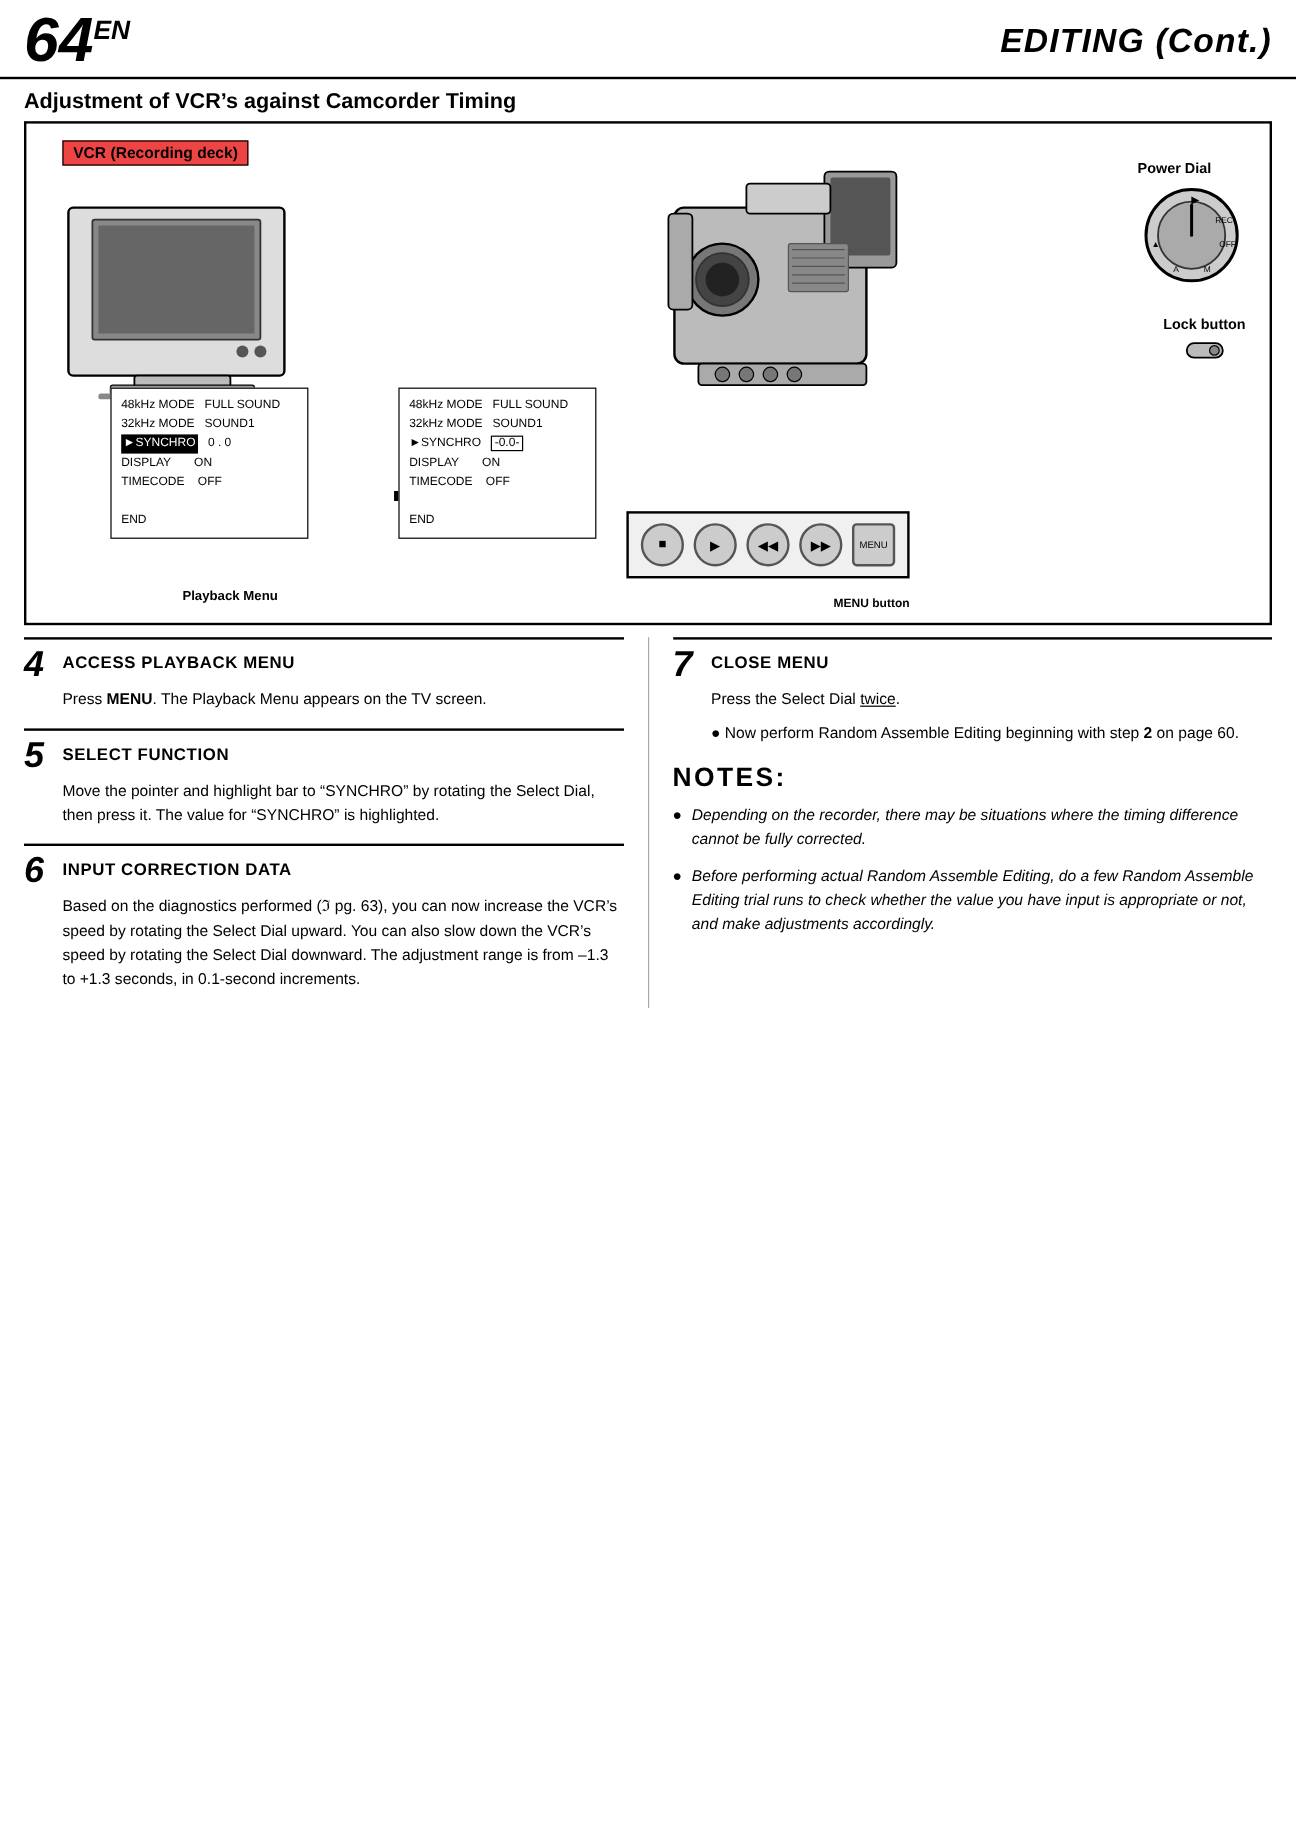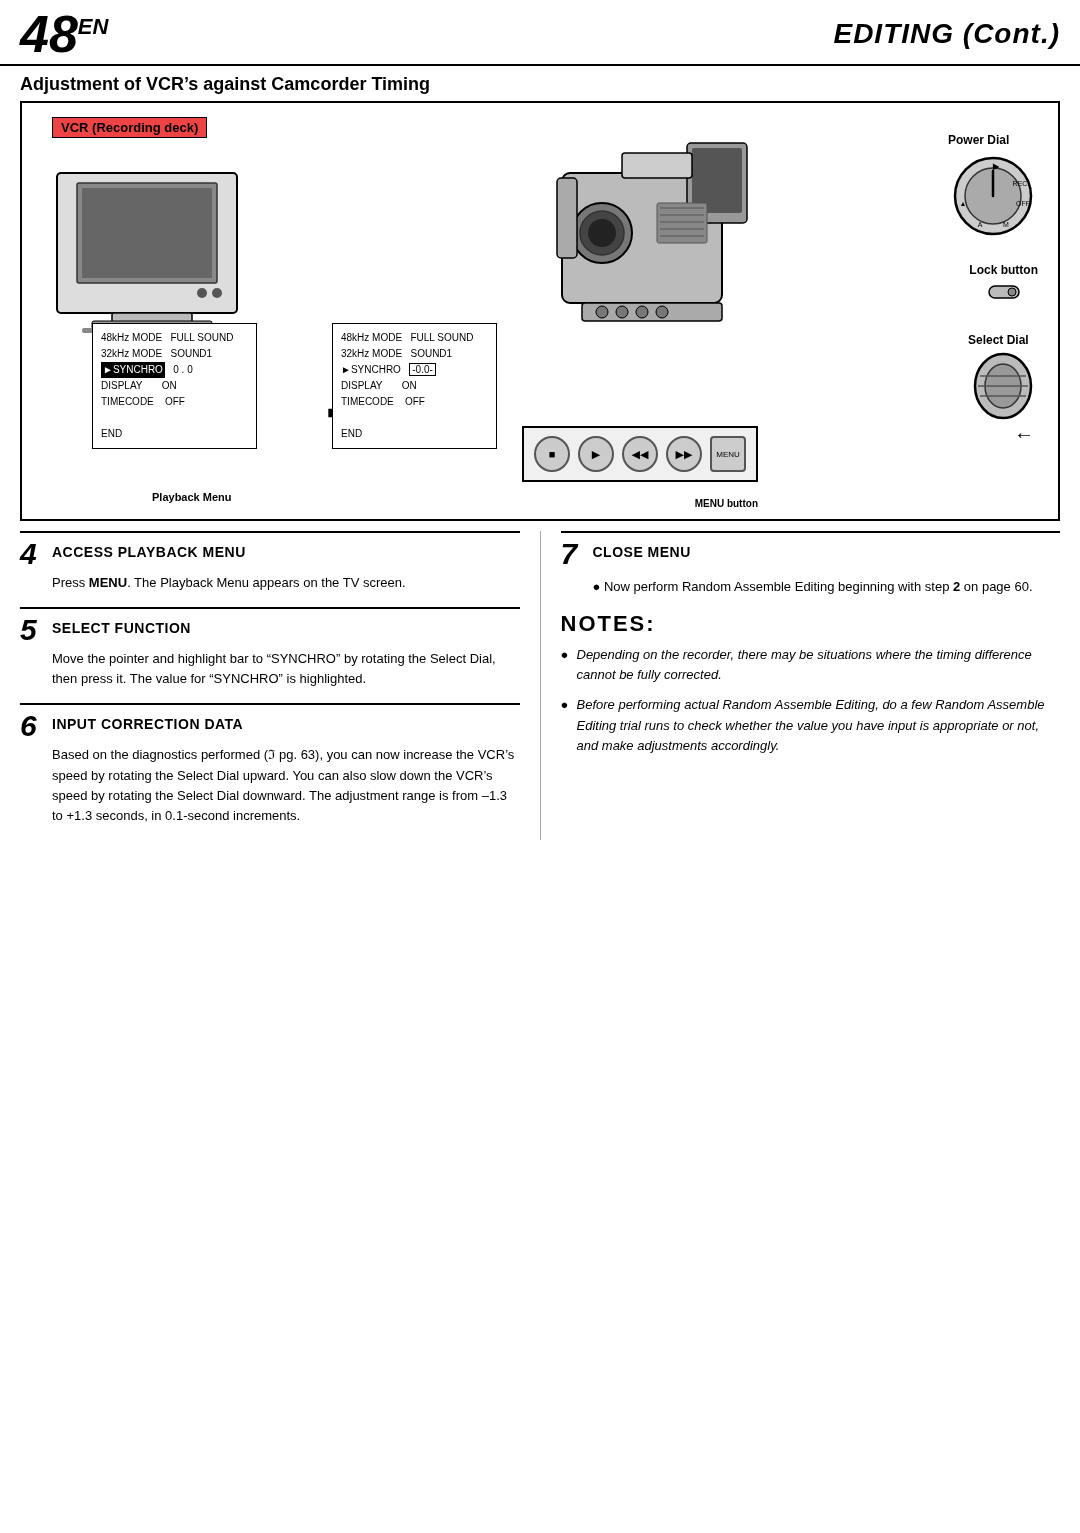--- a/index.html
+++ b/index.html
@@ -253,21 +253,21 @@
 
     .underline {
       text-decoration: underline;
     }
   </style>
 </head>
 <body>
 
 <div class="header">
   <div class="page-number">
-    <span>48</span><sup>EN</sup>
+    <span>64</span><sup>EN</sup>
   </div>
   <div class="editing-cont">
     <em><span>EDITING</span></em>&nbsp;<span>(Cont.)</span>
   </div>
 </div>
 
 <div class="subtitle">Adjustment of VCR’s against Camcorder Timing</div>
 
 <div class="diagram-box">
 
@@ -372,34 +372,20 @@
 
   <div style="position:absolute; top:160px; right:20px;">
     <div class="right-label-title">Lock button</div>
 
     <svg width="40" height="20" viewBox="0 0 40 20" style="display:block; margin:0 auto;">
       <rect x="5" y="5" width="30" height="12" rx="6" fill="#bbb" stroke="#000" stroke-width="1.5"></rect>
       <circle cx="28" cy="11" r="4" fill="#888" stroke="#000" stroke-width="1"></circle>
     </svg>
   </div>
 
-  <div style="position:absolute; top:230px; right:20px;">
-    <div class="right-label-title">Select Dial</div>
-
-    <svg width="70" height="70" viewBox="0 0 70 70" style="display:block; margin:0 auto;">
-      <ellipse cx="35" cy="35" rx="28" ry="32" fill="#bbb" stroke="#000" stroke-width="2.5"></ellipse>
-      <ellipse cx="35" cy="35" rx="18" ry="22" fill="#999" stroke="#333" stroke-width="1.5"></ellipse>
-
-      <line x1="12" y1="25" x2="58" y2="25" stroke="#555" stroke-width="1.5"></line>
-      <line x1="10" y1="35" x2="60" y2="35" stroke="#555" stroke-width="1.5"></line>
-      <line x1="12" y1="45" x2="58" y2="45" stroke="#555" stroke-width="1.5"></line>
-    </svg>
-
-    <div style="font-size:20px; font-weight:bold; text-align:right; margin-right:4px;">←</div>
-  </div>
 
   <div style="position:absolute; bottom:10px; left:500px;">
     <div class="menu-buttons-row">
 
       <div class="mb-btn">■</div>
 
       <div class="mb-btn">▶</div>
 
       <div class="mb-btn">◀◀</div>
 
@@ -444,20 +430,23 @@
 
   </div>
 
   <div class="right-column">
 
     <div class="step-block">
       <div class="step-header">
         <div class="step-number">7</div>
         <div class="step-title">CLOSE MENU</div>
       </div>
+      <div class="step-body">
+        Press the Select Dial <span class="underline">twice</span>.
+      </div>
       <div class="step-body" style="margin-top:8px;">
         ●&nbsp;Now perform Random Assemble Editing beginning with step <strong>2</strong> on page 60.
       </div>
     </div>
 
     <div class="notes-section">
       <div class="notes-title">
         <span>NOTES:</span>
       </div>
       <div class="note-item">Depending on the recorder, there may be situations where the timing difference cannot be fully corrected.</div>

